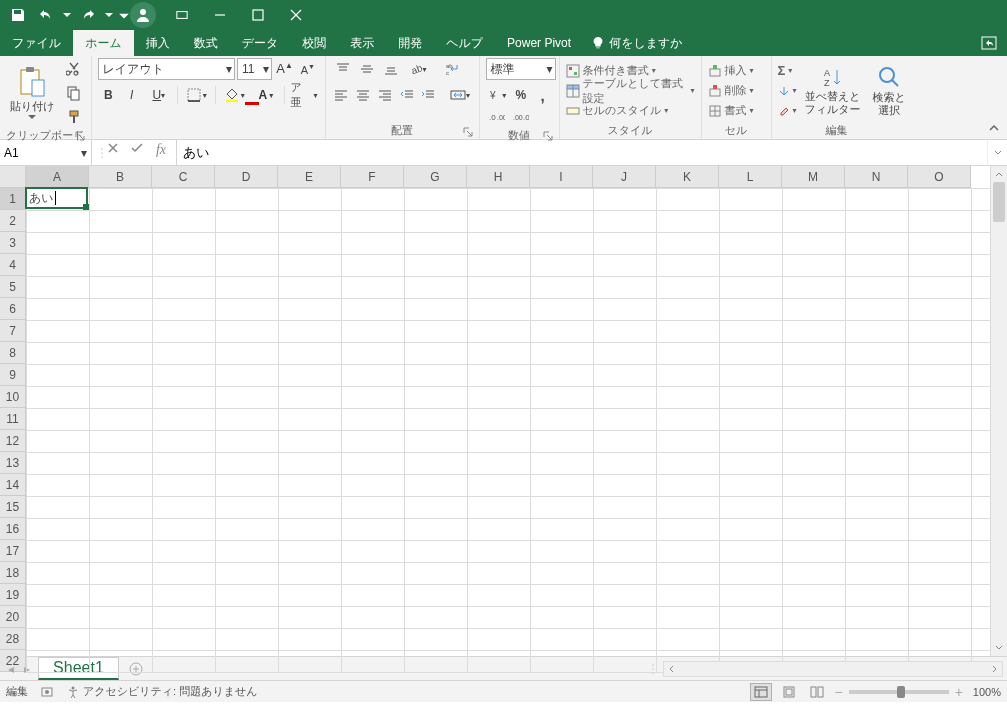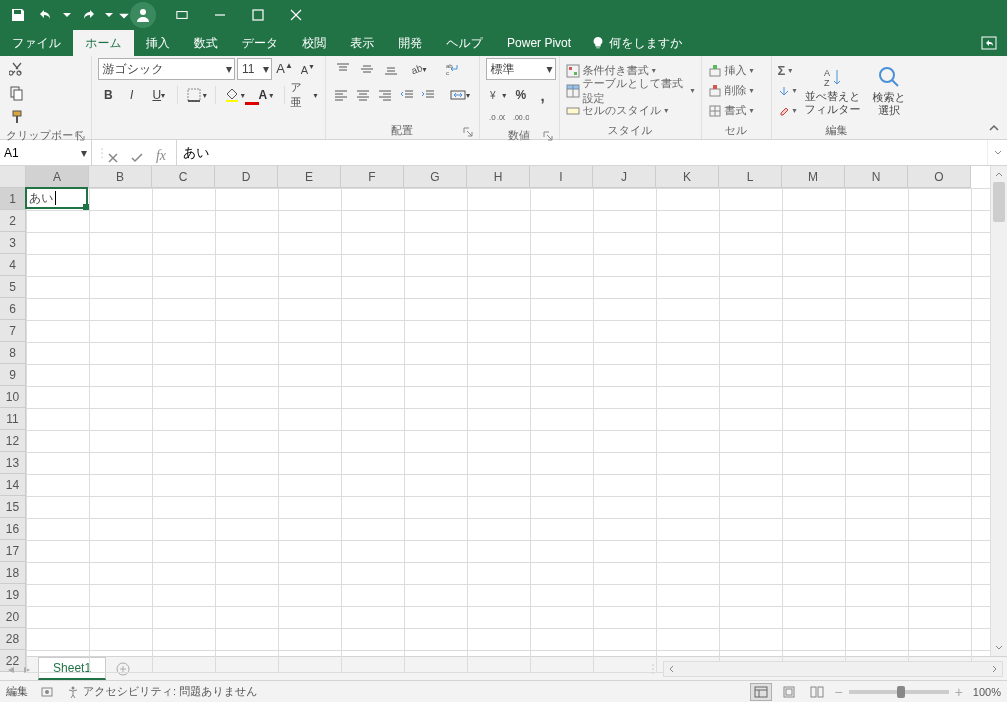--- a/index.html
+++ b/index.html
@@ -30,21 +30,21 @@
 .big-btn-label { font-size: 11px; text-align: center; line-height: 1.1; }
 .small-btn { width: 22px; height: 22px; display: flex; align-items: center; justify-content: center; cursor: pointer; border: 1px solid transparent; }
 .combo { height: 22px; border: 1px solid #b0b0b0; background: #fff; display: flex; align-items: center; padding: 0 2px 0 4px; font-size: 12px; }
 .combo .arrow { margin-left: auto; }
 .ribbon-collapse { position: absolute; right: 6px; bottom: 4px; cursor: pointer; }
 .formula-bar { height: 26px; border-bottom: 1px solid #d4d4d4; display: flex; align-items: stretch; background: #fff; }
 .name-box { width: 92px; border-right: 1px solid #d4d4d4; display: flex; align-items: center; padding: 0 4px; }
 .name-box input { border: none; outline: none; width: 100%; font-size: 12px; }
 .name-box .arrow { cursor: pointer; }
 .fb-btns { display: flex; align-items: center; border-right: 1px solid #d4d4d4; padding: 0 4px; gap: 2px; }
-.fb-btn { width: 22px; height: 22px; display: flex; align-items: flex-end; justify-content: center; cursor: pointer; }
+.fb-btn { width: 22px; height: 22px; display: flex; align-items: flex-start; justify-content: center; cursor: pointer; }
 .formula-input { flex: 1; display: flex; align-items: center; padding: 0 6px; }
 .formula-input input { border: none; outline: none; width: 100%; font-size: 13px; }
 .fb-expand { width: 20px; display: flex; align-items: center; justify-content: center; cursor: pointer; border-left: 1px solid #eee; }
 .grid-area { display: flex; height: 490px; }
 .corner { width: 26px; height: 22px; background: #e6e6e6; border-right: 1px solid #ccc; border-bottom: 1px solid #ccc; }
 .col-headers { display: flex; height: 22px; }
 .col-header { background: #e6e6e6; border-right: 1px solid #ccc; border-bottom: 1px solid #ccc; display: flex; align-items: center; justify-content: center; font-size: 12px; color: #555; cursor: pointer; }
 .col-header.active { background: #d2d2d2; }
 .row-headers { width: 26px; }
 .row-header { height: 22px; background: #e6e6e6; border-right: 1px solid #ccc; border-bottom: 1px solid #ccc; display: flex; align-items: center; justify-content: center; font-size: 12px; color: #555; cursor: pointer; }
@@ -53,21 +53,21 @@
 .cell-grid { position: absolute; inset: 0; }
 .hline { position: absolute; left: 0; right: 0; height: 1px; background: #dcdcdc; }
 .vline { position: absolute; top: 0; bottom: 0; width: 1px; background: #dcdcdc; }
 .active-cell { position: absolute; border: 2px solid #217346; background: #fff; display: flex; align-items: center; padding: 0 2px; font-size: 12px; }
 .active-cell .handle { position: absolute; right: -3px; bottom: -3px; width: 6px; height: 6px; background: #217346; }
 .vscroll { width: 17px; background: #f0f0f0; border-left: 1px solid #ddd; position: relative; }
 .vscroll .thumb { position: absolute; left: 2px; right: 2px; top: 16px; height: 40px; background: #cdcdcd; border-radius: 2px; }
 .vscroll .arr { position: absolute; left: 0; right: 0; height: 16px; display: flex; align-items: center; justify-content: center; cursor: pointer; }
 .sheet-tabs { height: 24px; border-top: 1px solid #d4d4d4; display: flex; align-items: stretch; background: #f3f3f3; }
 .tab-nav { display: flex; align-items: center; padding: 0 8px; gap: 10px; color: #aaa; }
-.sheet-tab { background: #fff; border: 1px solid #ccc; border-bottom: 2px solid #217346; padding: 2px 14px; font-size: 12px; color: #217346; display: flex; align-items: center; cursor: pointer; }
+.sheet-tab { background: #fff; border: 1px solid #ccc; border-bottom: 2px solid #217346; padding: 2px 14px; font-size: 16px; color: #217346; display: flex; align-items: center; cursor: pointer; }
 .add-sheet { display: flex; align-items: center; padding: 0 10px; cursor: pointer; color: #888; }
 .hscroll-area { flex: 1; display: flex; align-items: center; justify-content: flex-end; padding-right: 4px; }
 .hscroll { width: 340px; height: 16px; background: #f0f0f0; border: 1px solid #ddd; position: relative; display: flex; }
 .hscroll .arr { width: 16px; display: flex; align-items: center; justify-content: center; cursor: pointer; }
 .hscroll .track { flex: 1; position: relative; }
 .status-bar { height: 22px; background: #f3f3f3; border-top: 1px solid #d4d4d4; display: flex; align-items: center; font-size: 11px; color: #555; padding: 0 6px; gap: 12px; }
 .status-right { margin-left: auto; display: flex; align-items: center; gap: 6px; }
 .view-btn { width: 22px; height: 18px; display: flex; align-items: center; justify-content: center; cursor: pointer; border: 1px solid transparent; }
 .view-btn.active { border-color: #b0b0b0; background: #e0e0e0; }
 .zoom-slider { width: 100px; height: 4px; background: #ccc; position: relative; }
@@ -168,20 +168,31 @@
         <rect x="1" y="1" width="14" height="12" fill="none" stroke="#fff"></rect>
         <path d="M5 7l3-3v2c3 0 4 1 4 4-1-2-2-2-4-2v2L5 7z" fill="#fff"></path>
       </svg>
     </div>
 </div>
 
 <div class="ribbon">
 
   <div class="ribbon-group">
     <div class="ribbon-group-content">
+      <div class="big-btn">
+        <svg width="28" height="32" viewBox="0 0 28 32">
+            <rect x="3" y="4" width="18" height="24" fill="#fff" stroke="#b8860b"></rect>
+            <rect x="8" y="1" width="8" height="5" fill="#888" rx="1"></rect>
+            <rect x="14" y="14" width="12" height="16" fill="#fff" stroke="#4a90d9"></rect>
+          </svg>
+        <div class="big-btn-label">貼り付け</div>
+        <svg width="8" height="5" viewBox="0 0 8 5">
+            <path d="M0 0l4 4 4-4z" fill="#666"></path>
+          </svg>
+      </div>
       <div class="stack">
         <div class="small-btn">
             <svg width="16" height="16" viewBox="0 0 16 16">
               <path d="M4 2l5 6M12 2L7 8M4 12a2 2 0 100 .01M12 12a2 2 0 100 .01M6 10l-2 2M10 10l2 2" stroke="#555" fill="none" stroke-width="1.2"></path>
             </svg>
           </div>
         <div class="small-btn">
             <svg width="16" height="16" viewBox="0 0 16 16">
               <rect x="2" y="2" width="8" height="10" fill="none" stroke="#555"></rect>
               <rect x="5" y="5" width="8" height="10" fill="#fff" stroke="#555"></rect>
@@ -199,21 +210,21 @@
           <svg viewBox="0 0 10 10">
             <path d="M1 1h5M1 1v5M4 4l5 5M9 5v4H5" stroke="#888" fill="none"></path>
           </svg>
         </span></div>
   </div>
 
   <div class="ribbon-group" style="width:234px">
     <div class="ribbon-group-content" style="flex-direction:column;align-items:stretch;gap:4px">
       <div class="row2">
         <div class="combo" style="width:142px">
-            <span>游ゴシック</span>
+            <span>レイアウト</span>
             <span class="arrow">▾</span>
           </div>
         <div class="combo" style="width:36px">
             <span>11</span>
             <span class="arrow">▾</span>
           </div>
         <div class="small-btn">
             <span style="font-size:13px">A<sup style="font-size:8px">▲</sup></span>
           </div>
         <div class="small-btn">

